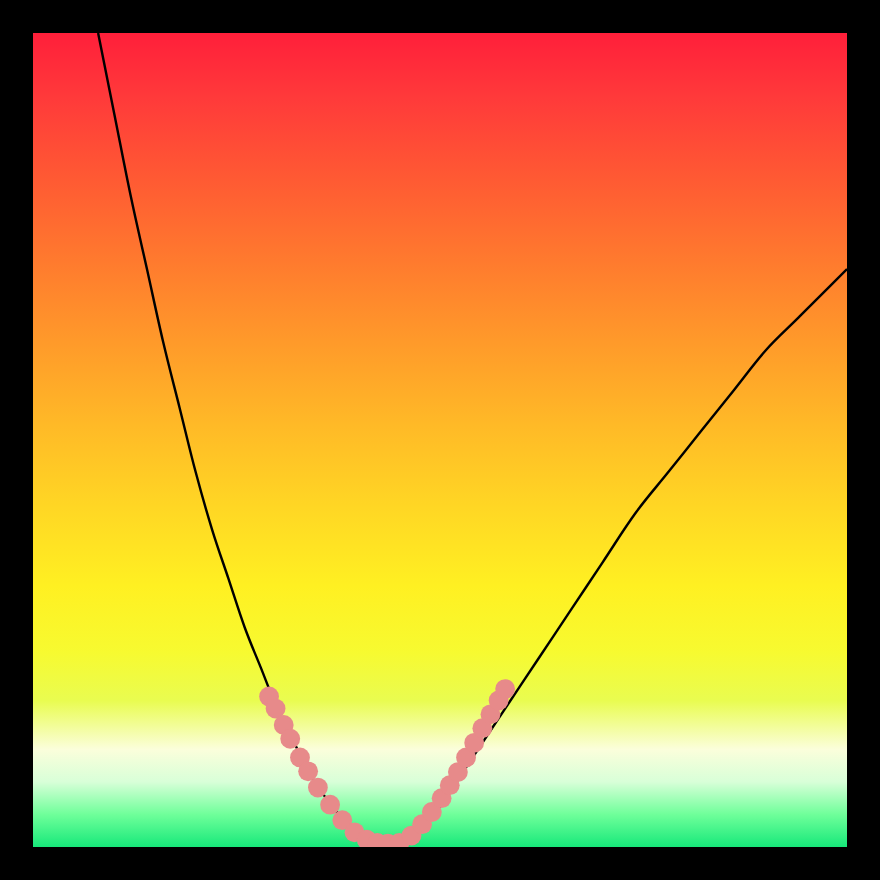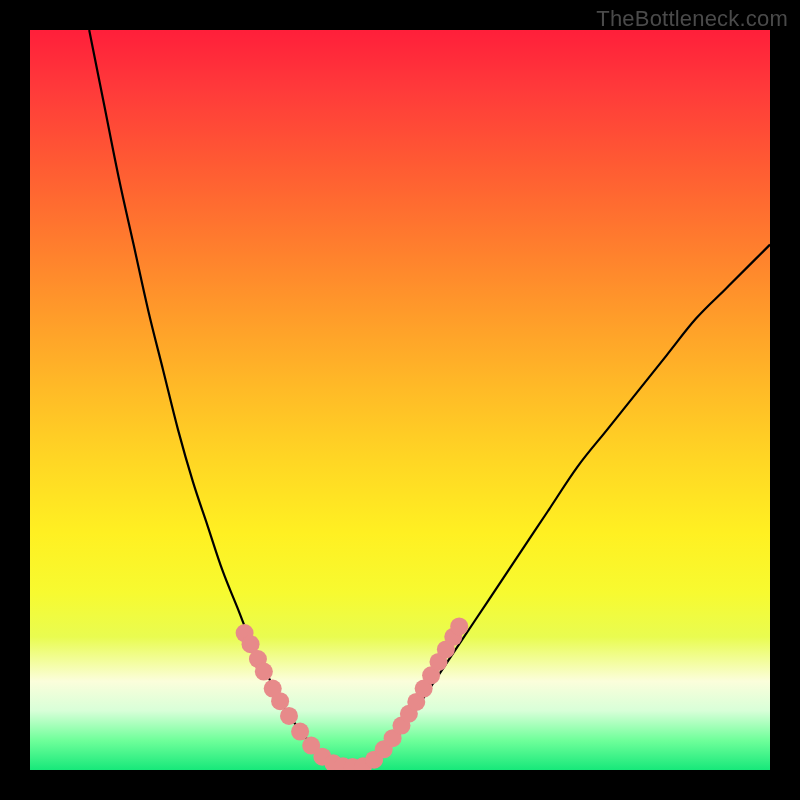--- a/index.html
+++ b/index.html
@@ -55,21 +55,20 @@
     left: 0;
     top: 0;
     width: 740px;
     height: 740px;
   }
 </style>
 </head>
 <body>
 
 <div class="frame">
-  <div class="watermark">TheBottleneck.com</div>
 
   <div class="plot">
     <svg class="curve" viewBox="0 0 740 740" preserveAspectRatio="none">
       <path id="path-left" fill="none" stroke="#000" stroke-width="2.2" d="M 59.2 0 C 61.864000000000004 13.32, 68.672 47.36, 74 74 C 79.328 100.64, 83.472 122.692, 88.8 148 C 94.128 173.308, 98.272 190.62400000000002, 103.60000000000001 214.60000000000002 C 108.92800000000001 238.57600000000002, 113.072 258.556, 118.4 281.2 C 123.72800000000001 303.844, 127.87199999999999 319.08799999999997, 133.2 340.4 C 138.528 361.712, 142.672 379.61999999999995, 148 399.59999999999997 C 153.328 419.58, 157.472 434.084, 162.8 451.4 C 168.12800000000001 468.71599999999995, 172.272 479.8159999999999, 177.6 495.79999999999995 C 182.928 511.784, 187.072 525.548, 192.4 540.2 C 197.728 554.8520000000001, 201.872 563.88, 207.20000000000002 577.2 C 212.52800000000002 590.5200000000001, 216.672 602.2120000000001, 222 614.2 C 227.328 626.188, 231.472 633.144, 236.8 643.8 C 242.12800000000001 654.4559999999999, 246.27200000000002 664.076, 251.60000000000002 673.4 C 256.928 682.7239999999999, 261.072 688.274, 266.4 695.6 C 271.72799999999995 702.926, 275.87199999999996 708.106, 281.2 714.1 C 286.528 720.094, 290.67199999999997 724.6376, 296 728.9 C 301.32800000000003 733.1623999999999, 308.136 736.1816, 310.8 737.78"></path>
       <path id="path-right" fill="none" stroke="#000" stroke-width="2.2" d="M 325.6 737.78 C 328.264 736.5812, 335.07200000000006 734.7164, 340.40000000000003 731.12 C 345.728 727.5236, 349.872 722.8616, 355.2 717.8 C 360.52799999999996 712.7384, 362.008 713.656, 370 703 C 377.992 692.344, 388.944 674.5840000000001, 399.6 658.6 C 410.25600000000003 642.616, 418.544 630.1840000000001, 429.2 614.2 C 439.856 598.216, 448.144 585.784, 458.8 569.8 C 469.456 553.8159999999999, 477.744 541.384, 488.40000000000003 525.4 C 499.05600000000004 509.416, 507.344 496.984, 518 481 C 528.656 465.016, 536.944 451.252, 547.6 436.6 C 558.2560000000001 421.94800000000004, 566.5440000000001 412.91999999999996, 577.2 399.59999999999997 C 587.856 386.28, 596.144 375.91999999999996, 606.8 362.59999999999997 C 617.4559999999999 349.28, 625.7439999999999 338.91999999999996, 636.4 325.59999999999997 C 647.056 312.28, 655.344 300.588, 666 288.6 C 676.656 276.612, 684.944 269.656, 695.5999999999999 259 C 706.2559999999999 248.344, 717.208 237.39200000000002, 725.1999999999999 229.40000000000003 C 733.1919999999999 221.40800000000004, 737.336 217.26400000000004, 740 214.60000000000002"></path>
       <g id="dots">
           <circle cx="214.6" cy="603.1" r="9" fill="#e78a8a"></circle>
           <circle cx="220.51999999999998" cy="614.2" r="9" fill="#e78a8a"></circle>
           <circle cx="227.92" cy="629" r="9" fill="#e78a8a"></circle>
           <circle cx="233.84" cy="641.58" r="9" fill="#e78a8a"></circle>

